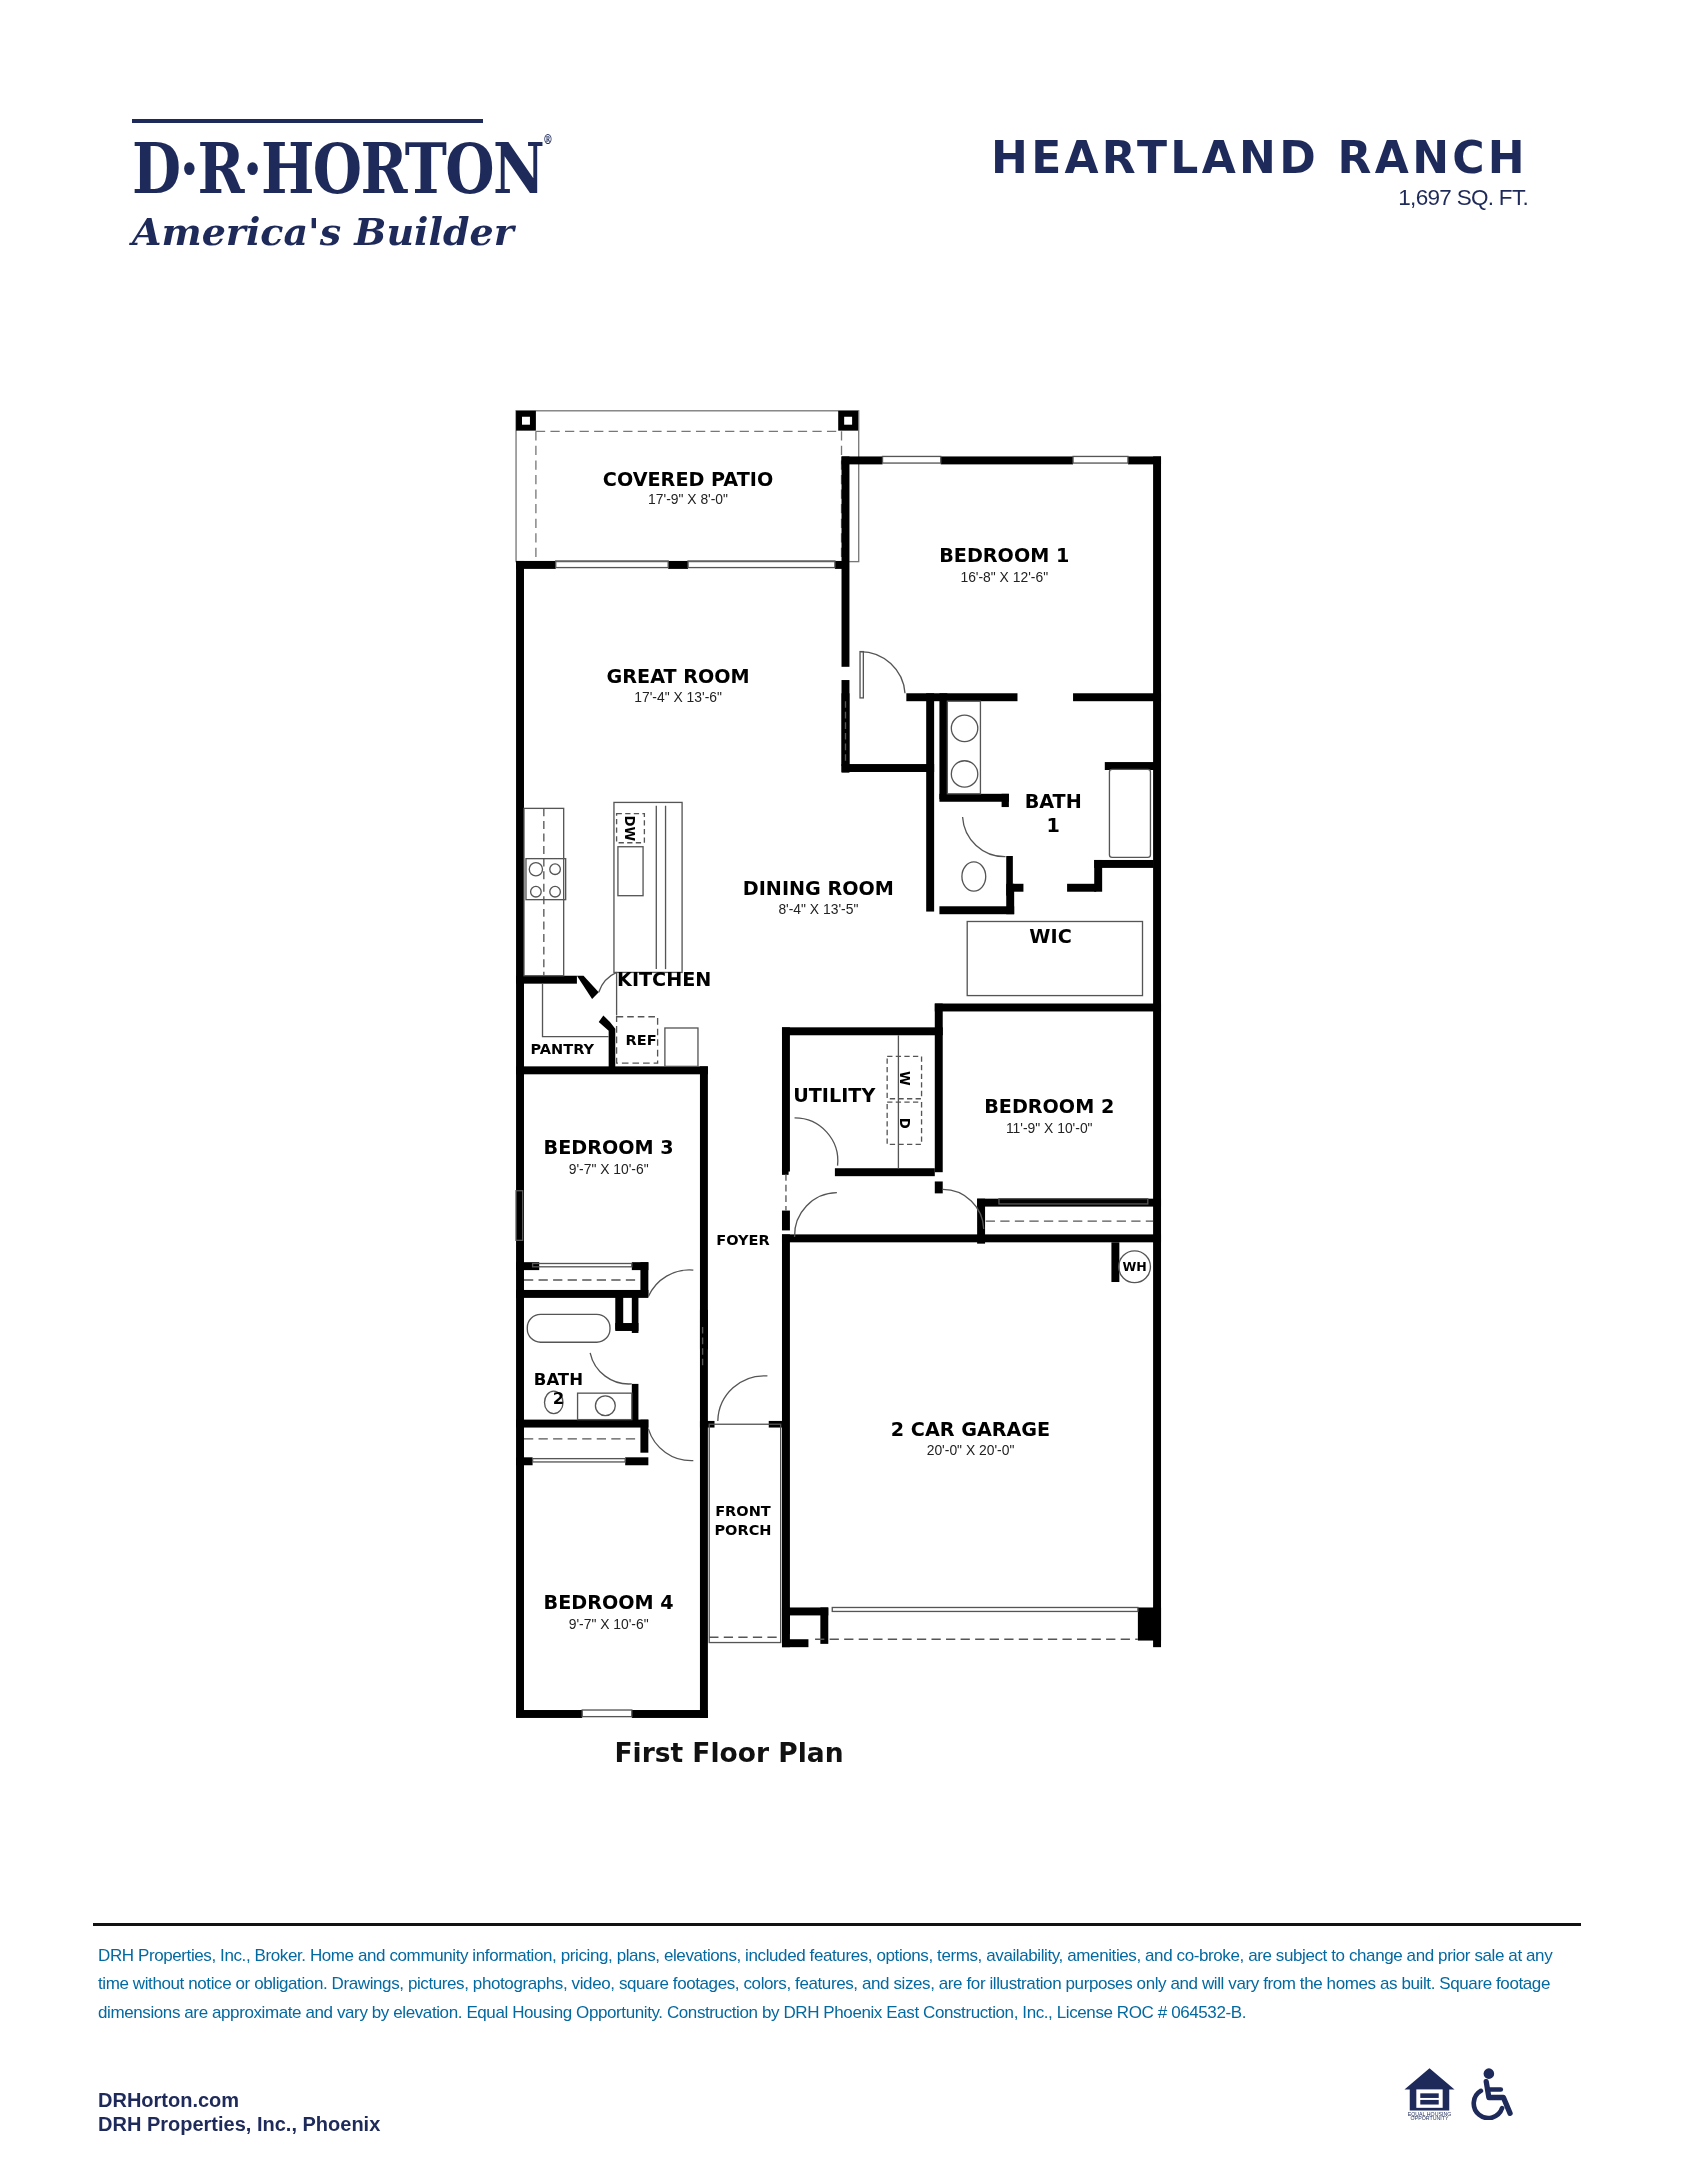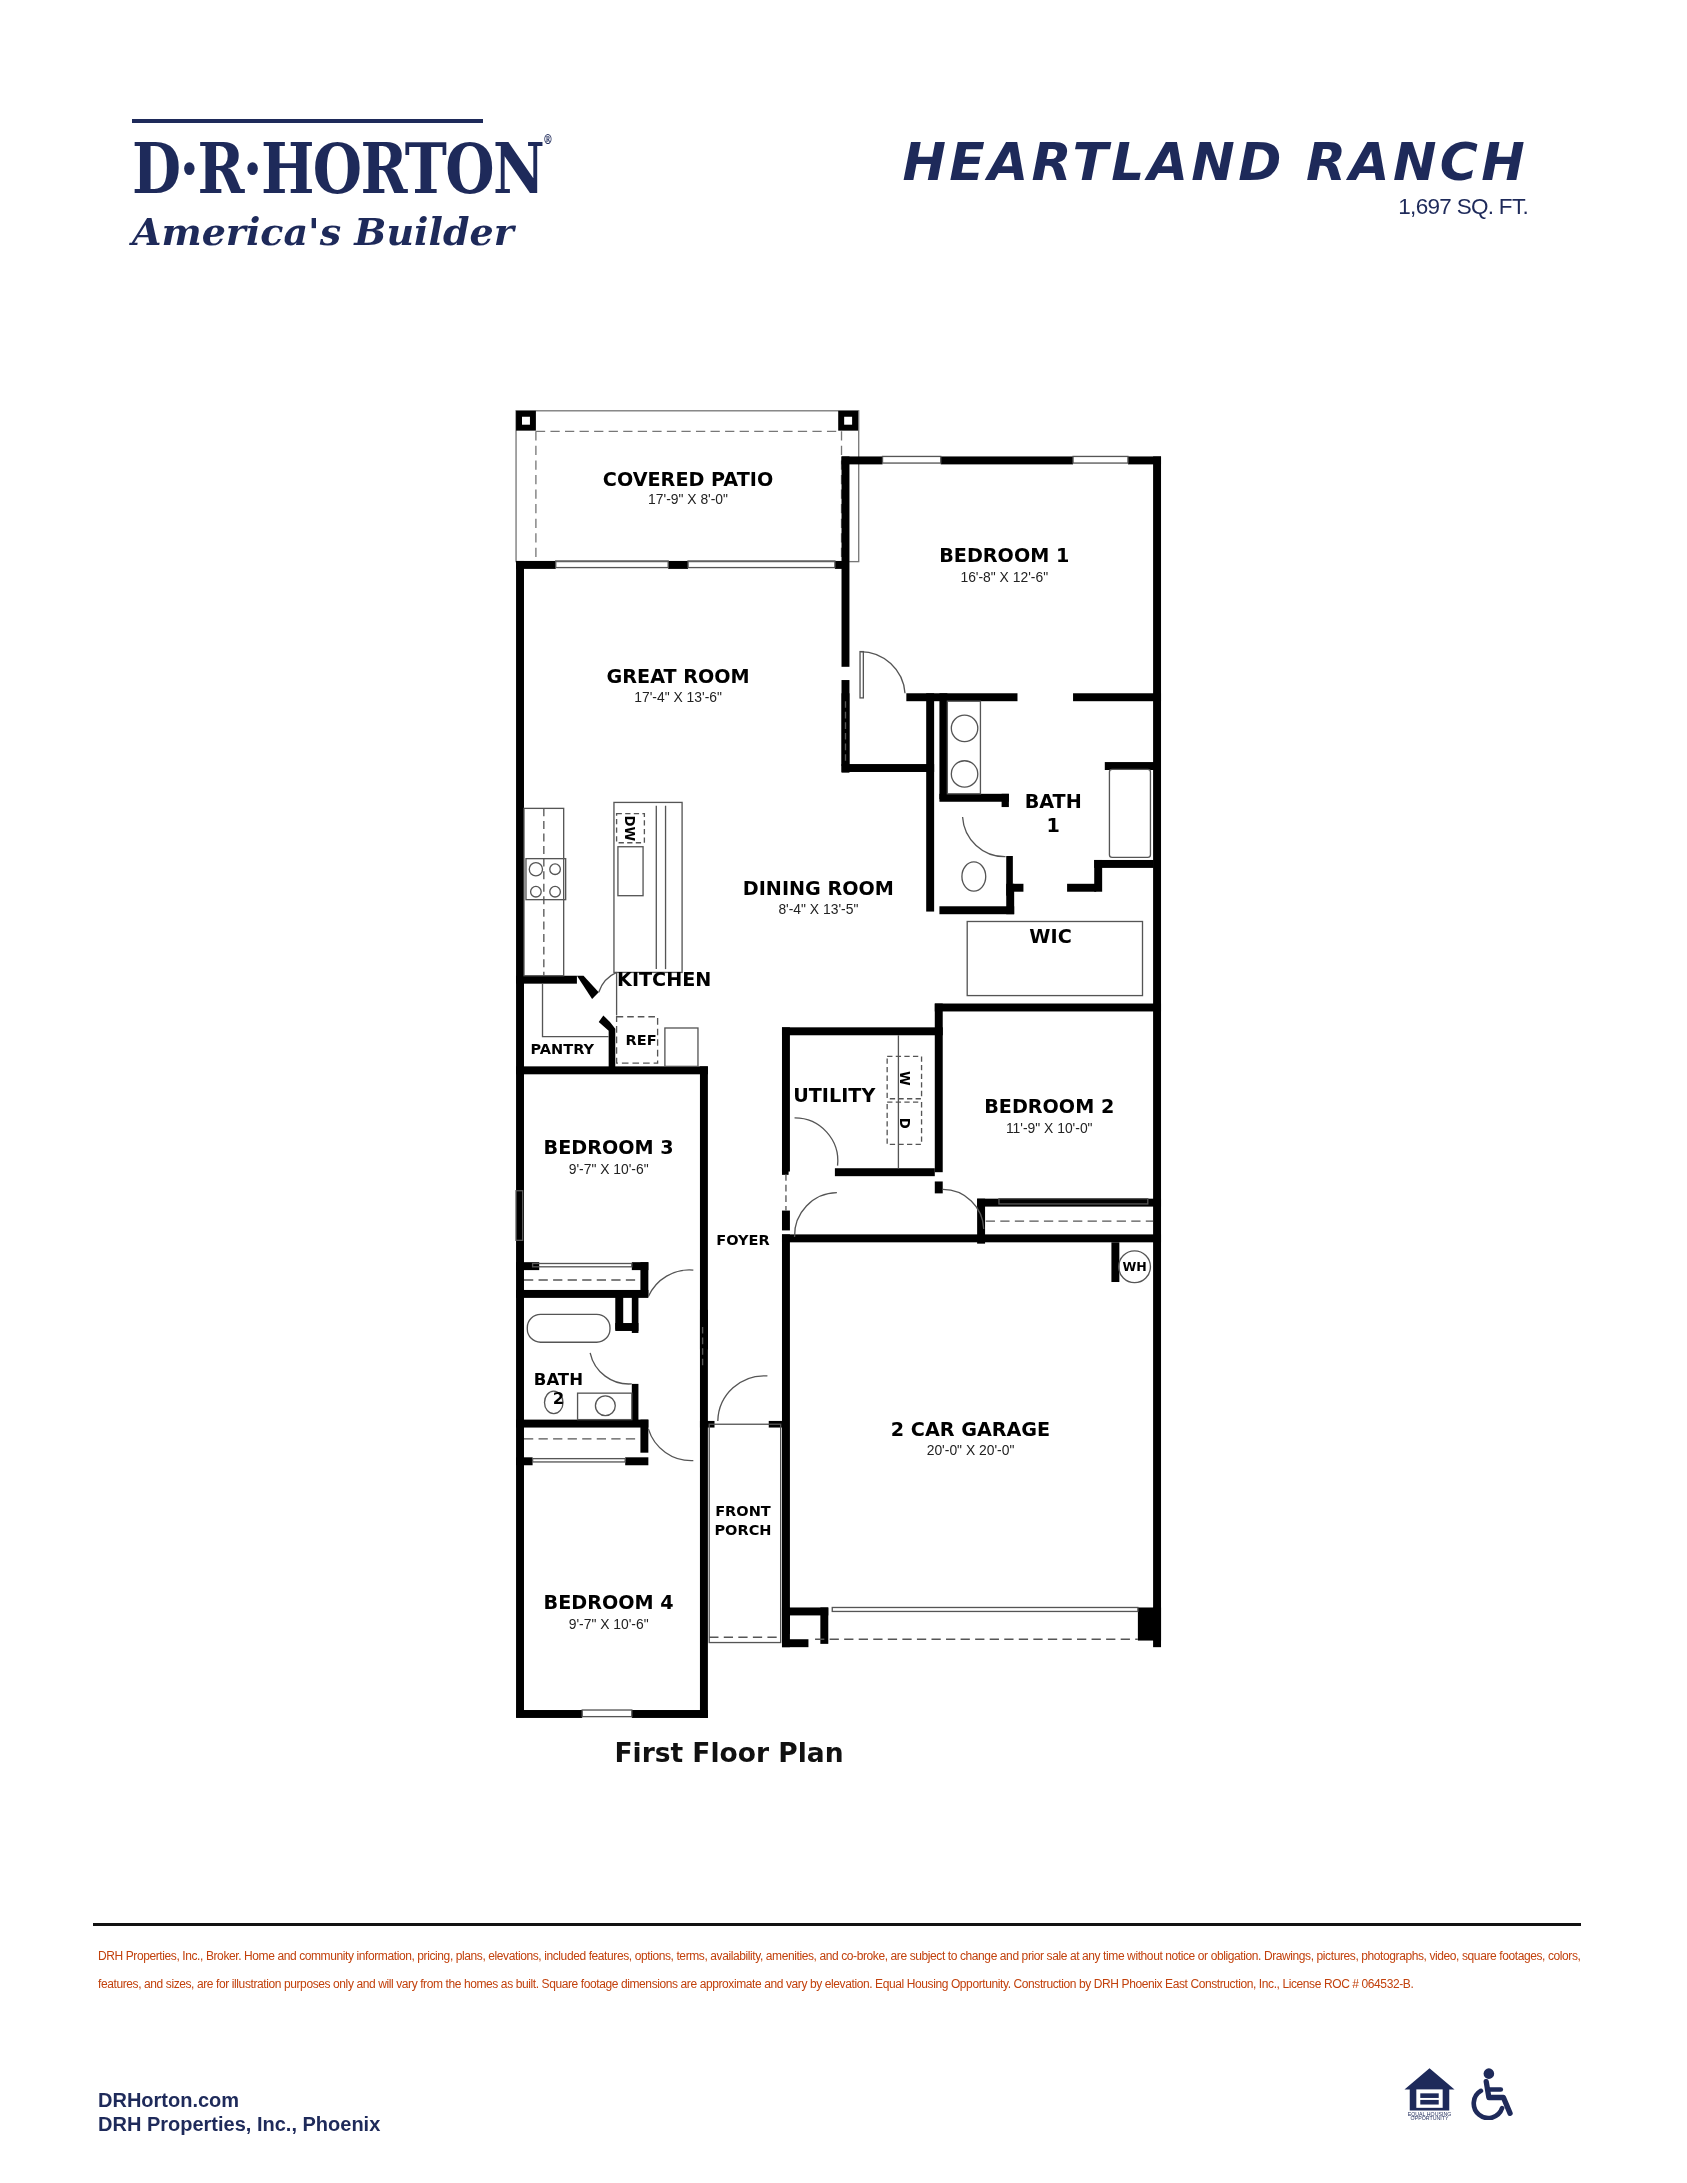--- a/index.html
+++ b/index.html
@@ -3,28 +3,28 @@
 <meta charset="utf-8">
 <style>
   html, body { margin:0; padding:0; background:#ffffff; }
   body { width:1687px; height:2183px; position:relative; overflow:hidden; font-family:"Liberation Sans", sans-serif; }
   #logo { position:absolute; left:132px; top:119px; width:351px; }
   #logo .bar { height:4px; background:#1e2a5a; width:351px; }
   #logo .brand { font-family:"DejaVu Serif", serif; font-weight:bold; font-size:69px; letter-spacing:-2px; color:#1e2a5a; line-height:1; margin-top:10.6px; transform:scaleX(0.82); transform-origin:left; white-space:nowrap; }
   #logo .reg { font-size:12px; vertical-align:top; letter-spacing:0; }
   #logo .tag { font-family:"DejaVu Serif", serif; font-style:italic; font-weight:bold; font-size:38px; color:#1e2a5a; margin-top:6.6px; white-space:nowrap; }
   #title-block { position:absolute; right:159px; top:132px; text-align:right; color:#1e2a5a; }
-  #title-block .community { font-family:"DejaVu Sans", sans-serif; font-weight:bold; font-size:52px; letter-spacing:3.3px;font-style:italic; }
+  #title-block .community { font-family:"DejaVu Sans", sans-serif; font-weight:bold; font-size:44px; letter-spacing:3.3px; }
   #title-block .plan, #title-block .sqft { font-family:"Liberation Sans", sans-serif; font-size:22.5px; letter-spacing:-0.7px; line-height:1.35; }
   #plan-svg { position:absolute; left:0; top:0; }
   .rl { font-family:"DejaVu Sans", sans-serif; font-weight:bold; fill:#000; text-anchor:middle; }
   .dim { font-family:"Liberation Sans", sans-serif; fill:#222; text-anchor:middle; }
   #floor-caption { position:absolute; left:0; width:1458px; top:1737px; text-align:center; font-family:"DejaVu Sans", sans-serif; font-weight:bold; font-size:26.5px; color:#111; }
   #footer-rule { position:absolute; left:93px; right:106px; top:1923px; height:2.6px; background:#111; }
-  #disclaimer { position:absolute; left:98px; width:1489px; top:1942px; font-family:"Liberation Sans", sans-serif; font-size:12px; line-height:28.4px; color:#c2410c; letter-spacing:-0.4px; }
+  #disclaimer { position:absolute; left:98px; width:1489px; top:1942px; font-family:"Liberation Sans", sans-serif; font-size:17px; line-height:28.4px; color:#0369a1; letter-spacing:-0.4px; }
   #footer-links { position:absolute; left:98px; top:2088px; font-family:"Liberation Sans", sans-serif; font-weight:bold; font-size:20px; line-height:24px; color:#1e2a5a; }
   #footer-icons { position:absolute; left:1403px; top:2067px; display:flex; gap:13.2px; align-items:flex-start; }
 </style>
 </head>
 <body>
 
 <div id="logo">
   <div class="bar"></div>
   <div class="brand"><span>D·R·HORTON</span><span class="reg">®</span></div>
   <div class="tag">America's Builder</div>

